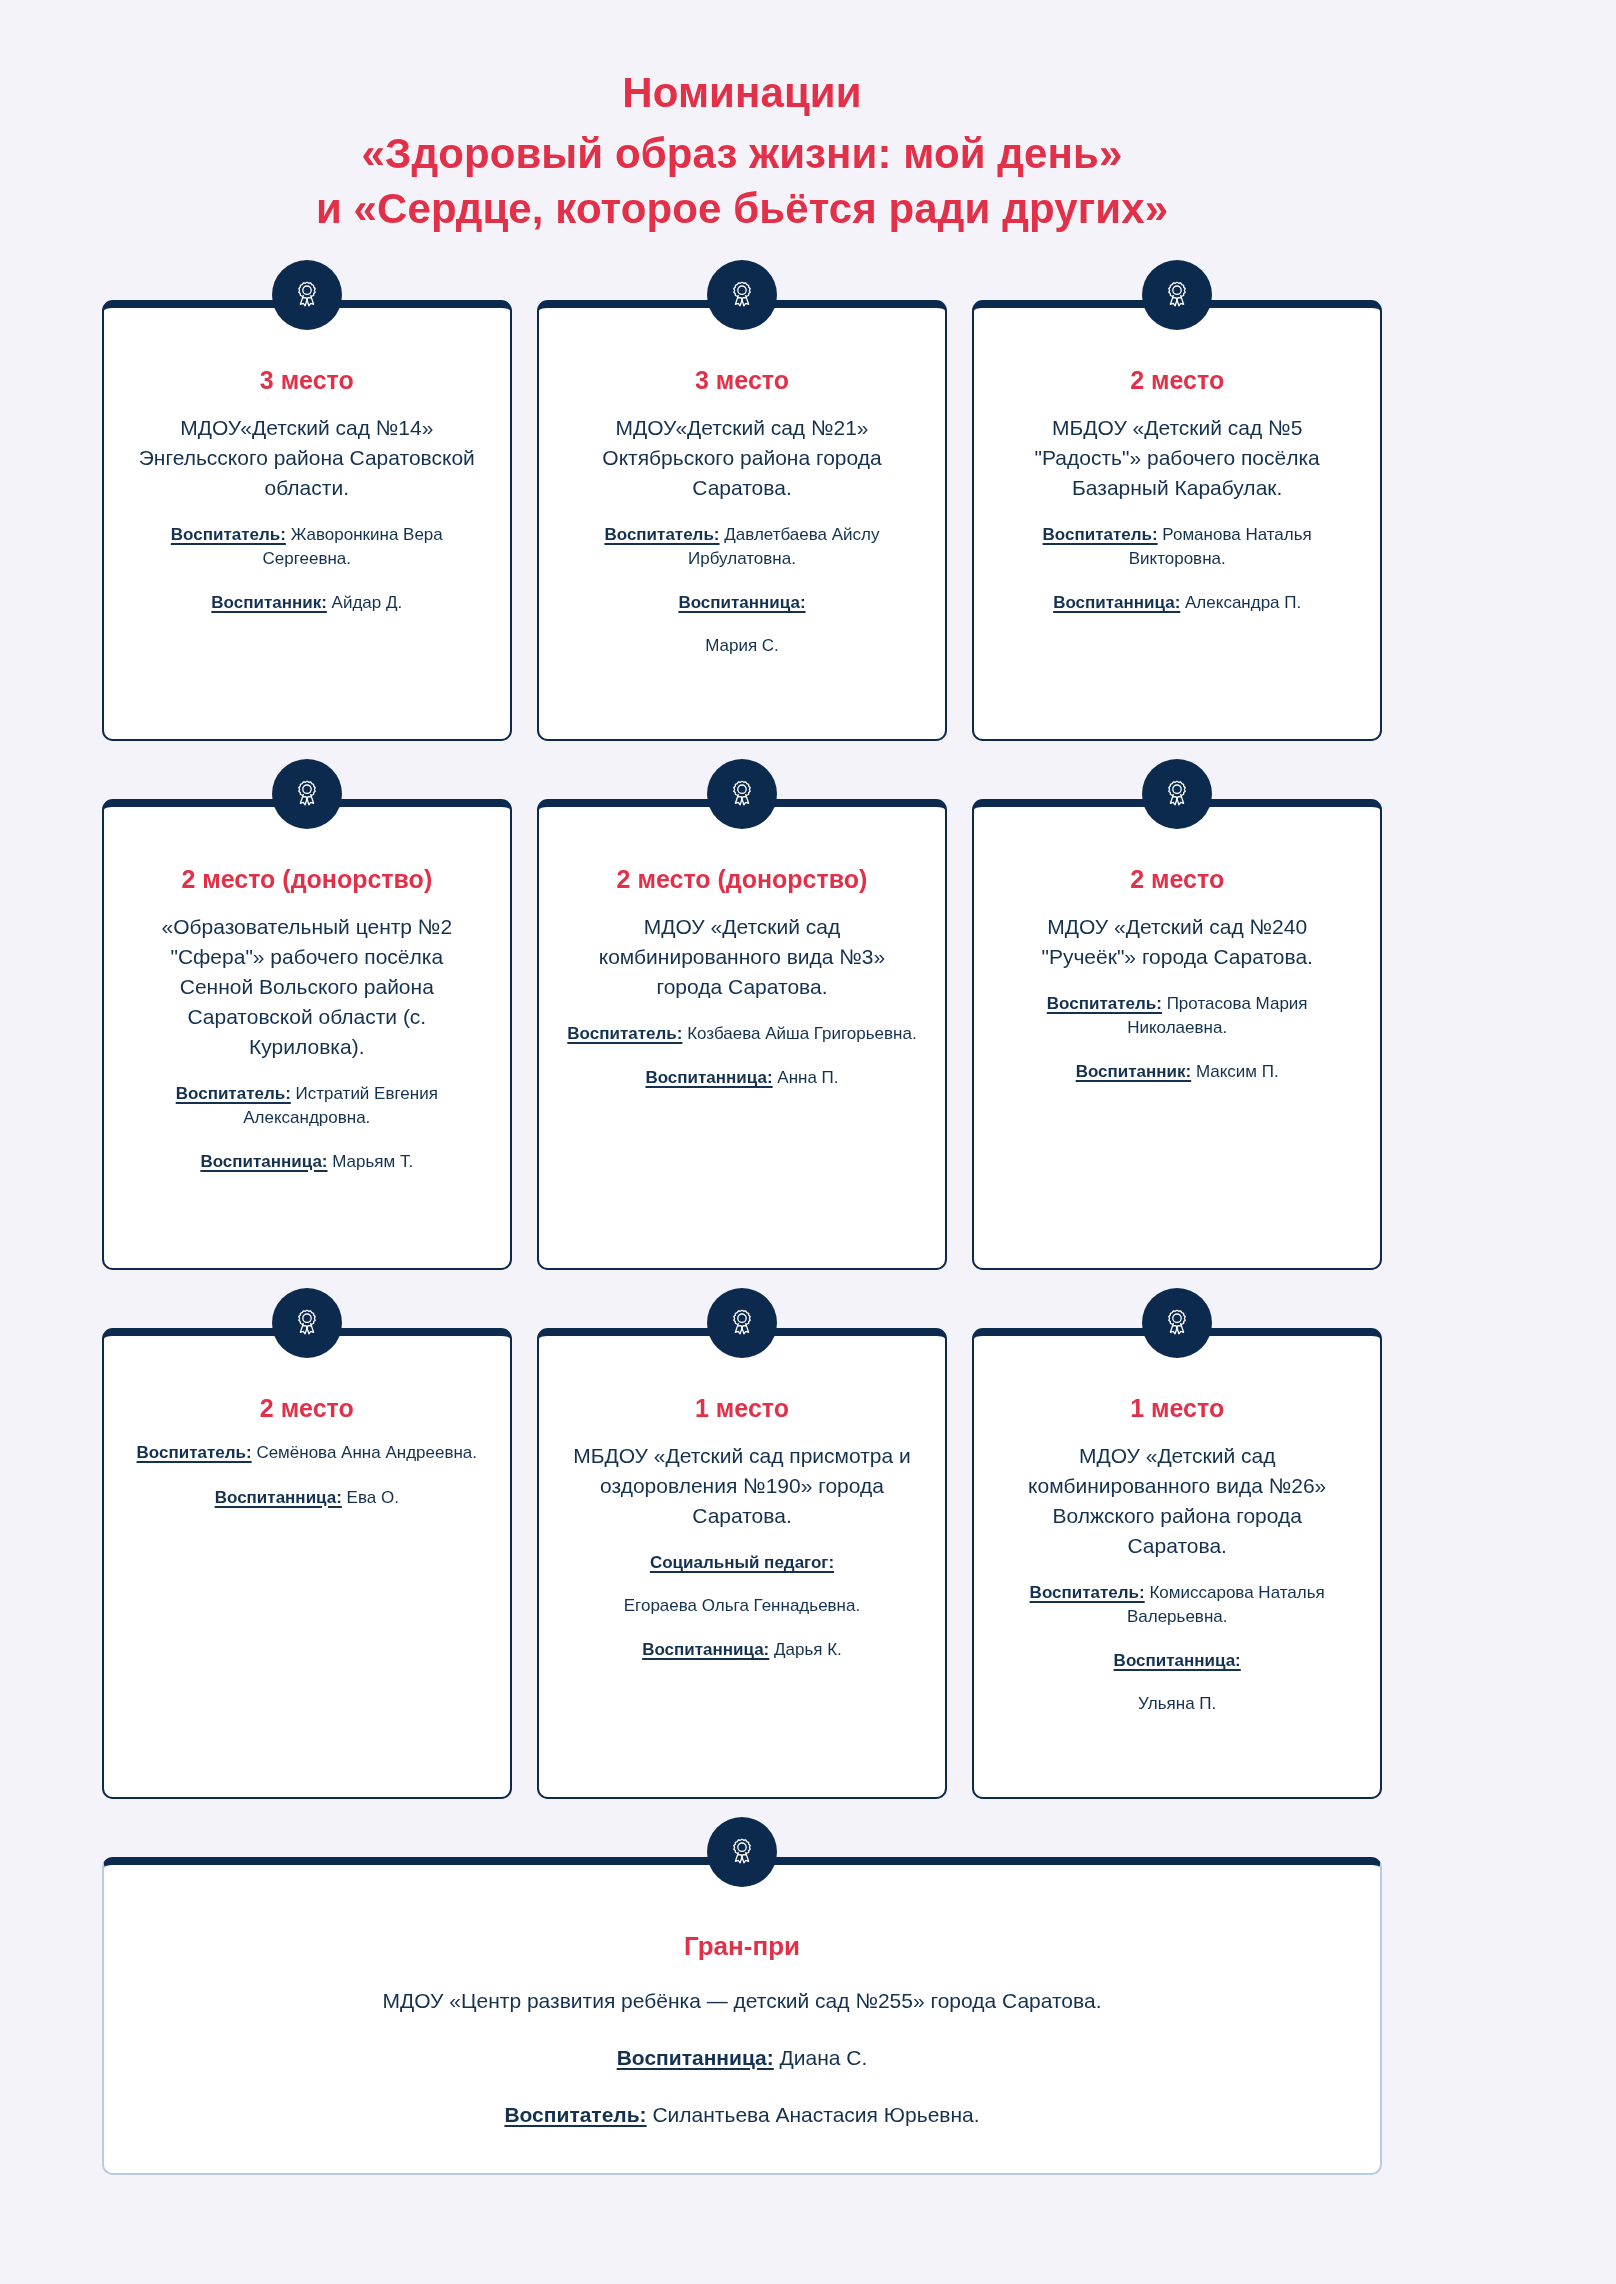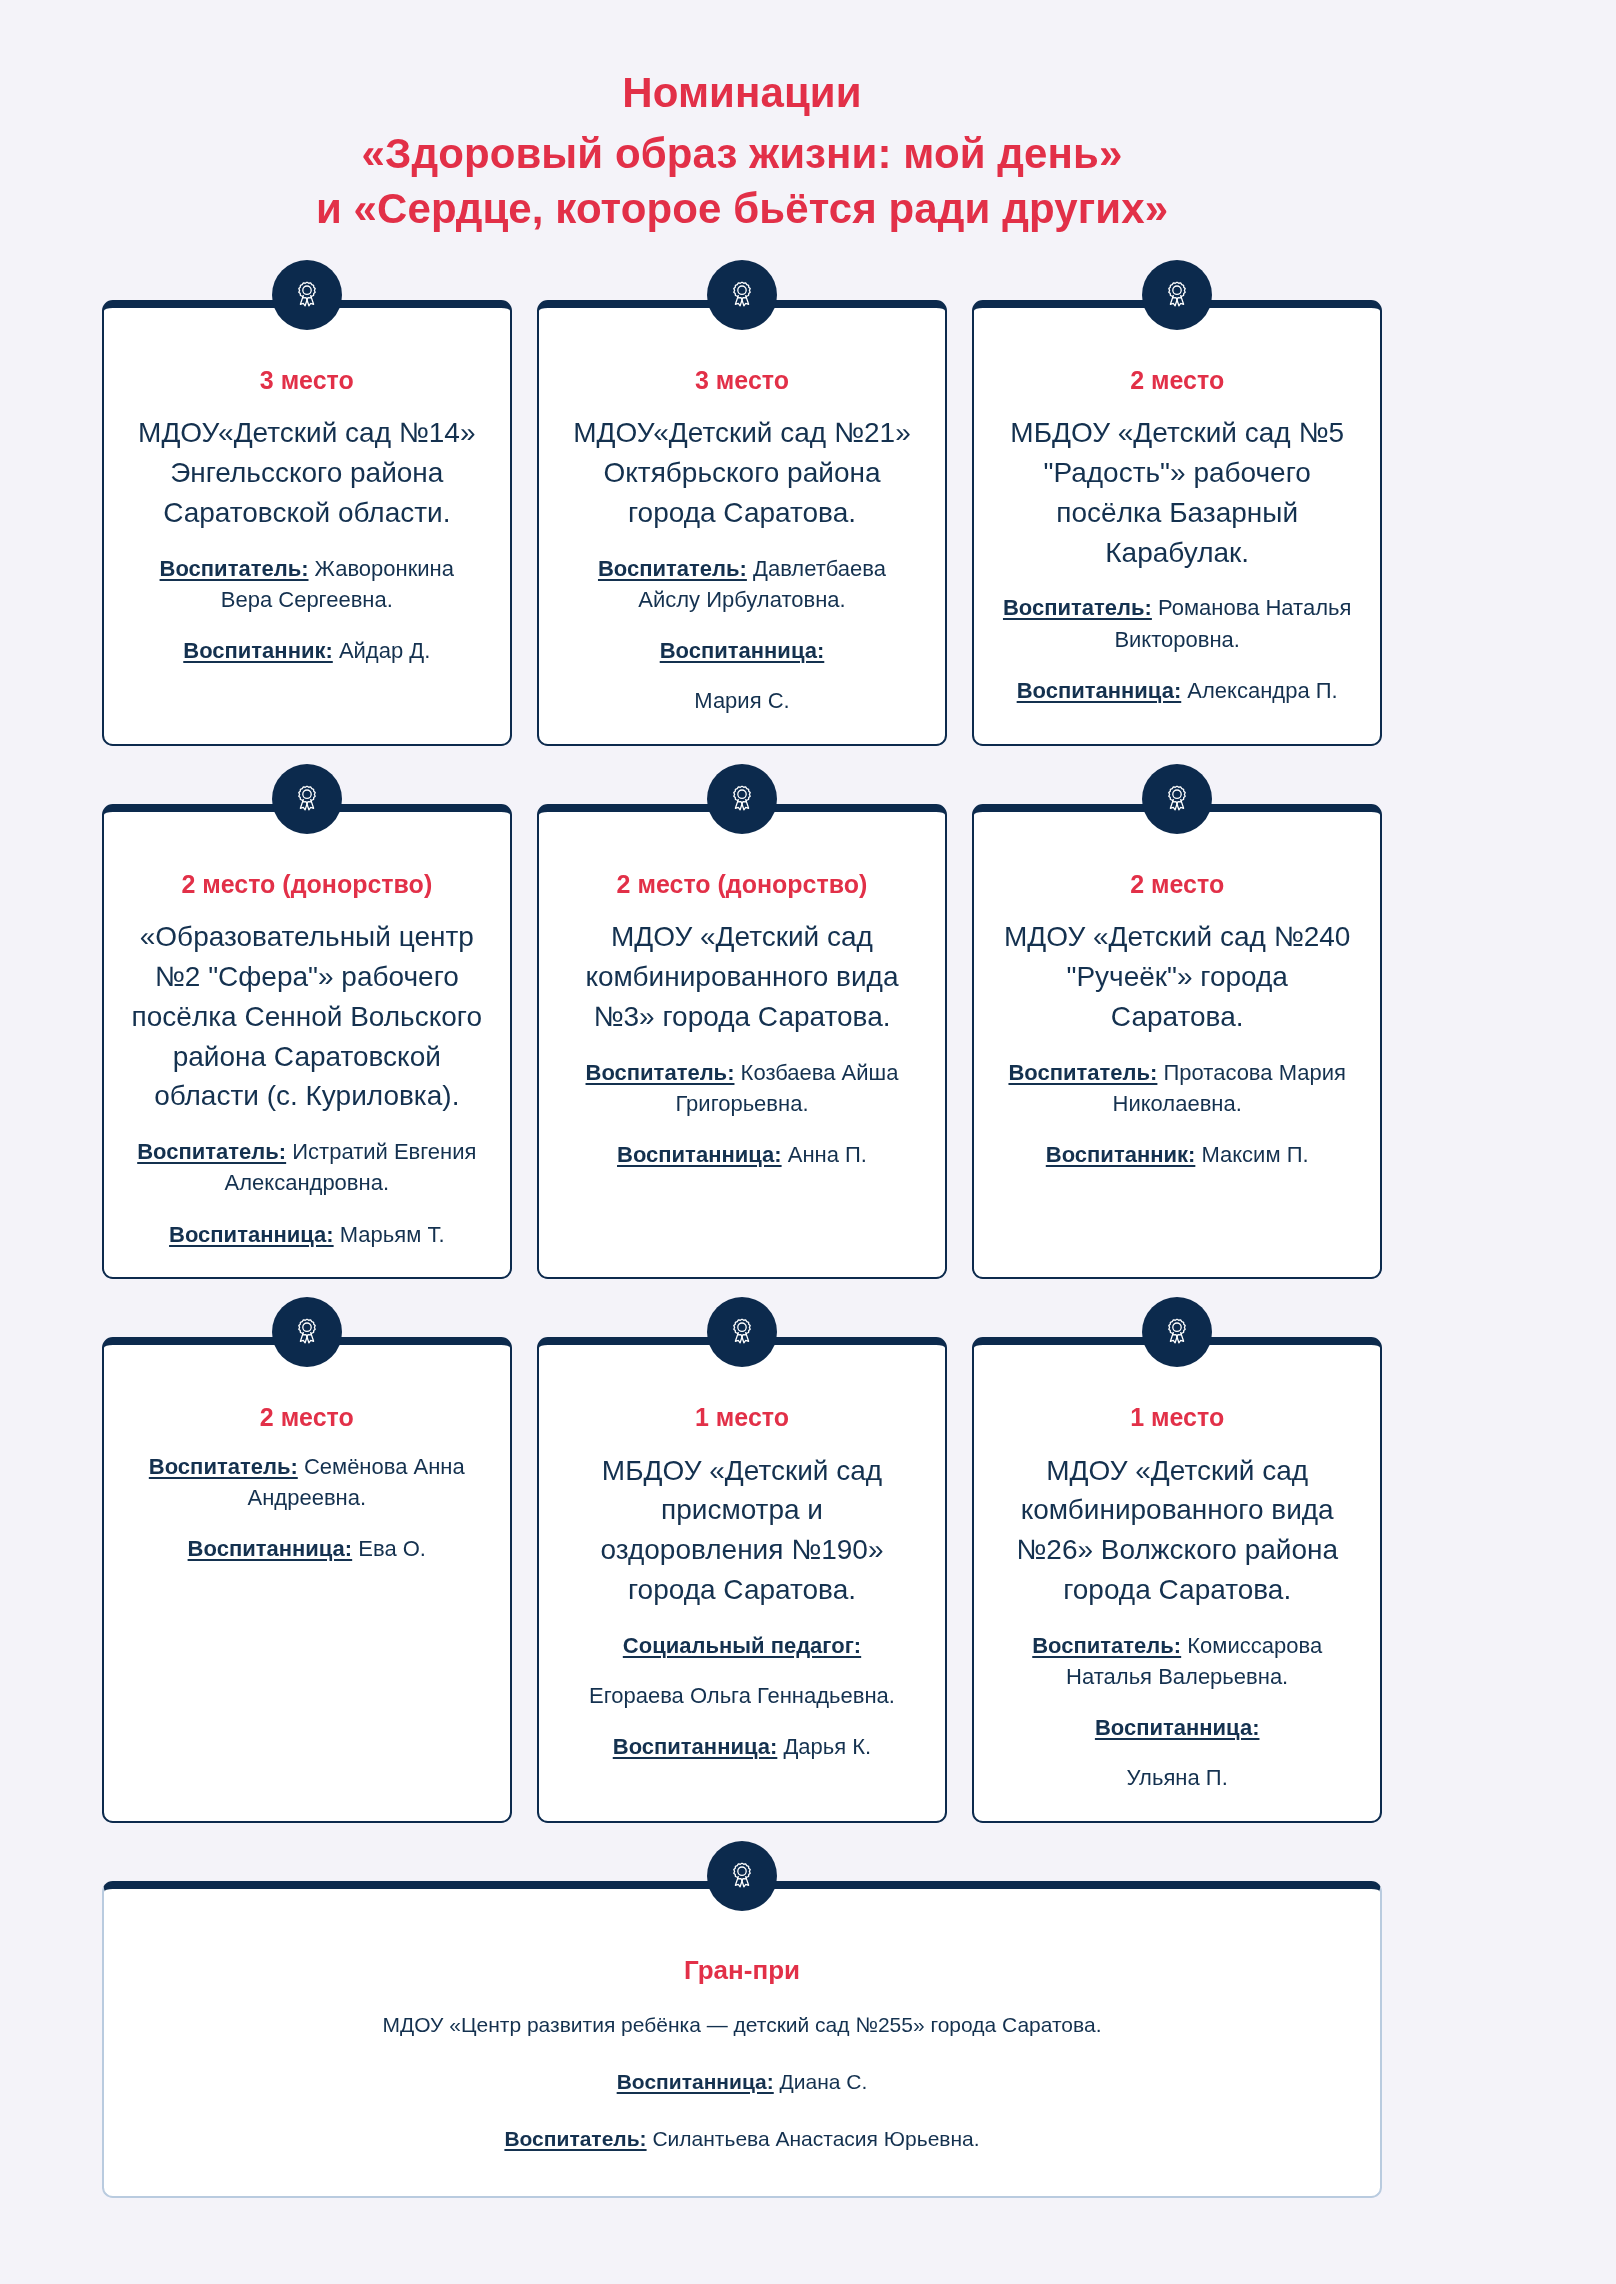--- a/index.html
+++ b/index.html
@@ -79,28 +79,28 @@
     font-size: 25px;
     font-weight: 700;
     line-height: 1.25;
     margin-bottom: 17.5px;
     white-space: nowrap;
   }
   .place.wide { font-size: 25px; }
 
   .org {
     color: #14314f;
-    font-size: 28px;
+    font-size: 21px;
     line-height: 1.42;
     margin-bottom: 20px;
   }
 
   .person {
     color: #14314f;
-    font-size: 22px;
+    font-size: 17px;
     line-height: 1.42;
     margin-bottom: 20px;
   }
   .person:last-child { margin-bottom: 0; }
 
   .person .role {
     font-weight: 700;
     text-decoration: underline;
     text-underline-offset: 2.7px;
     text-decoration-thickness: 2px;

